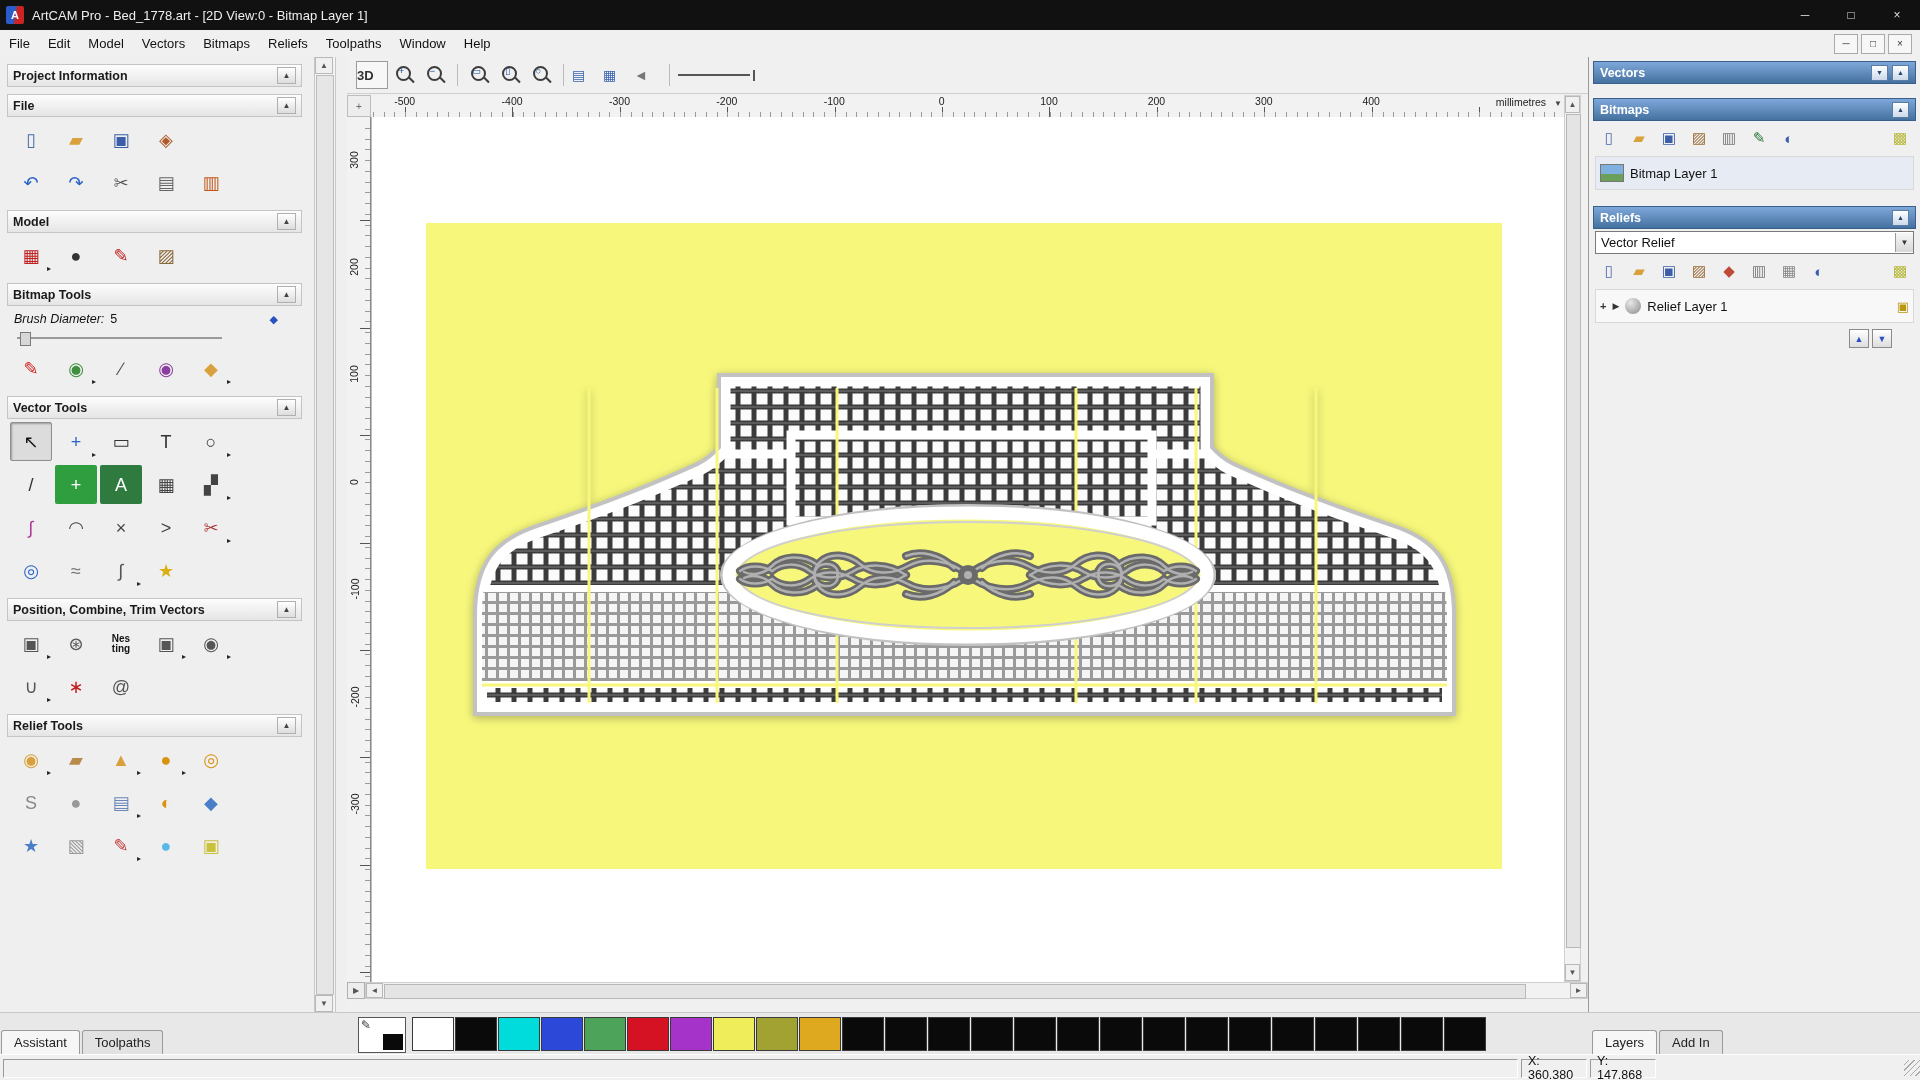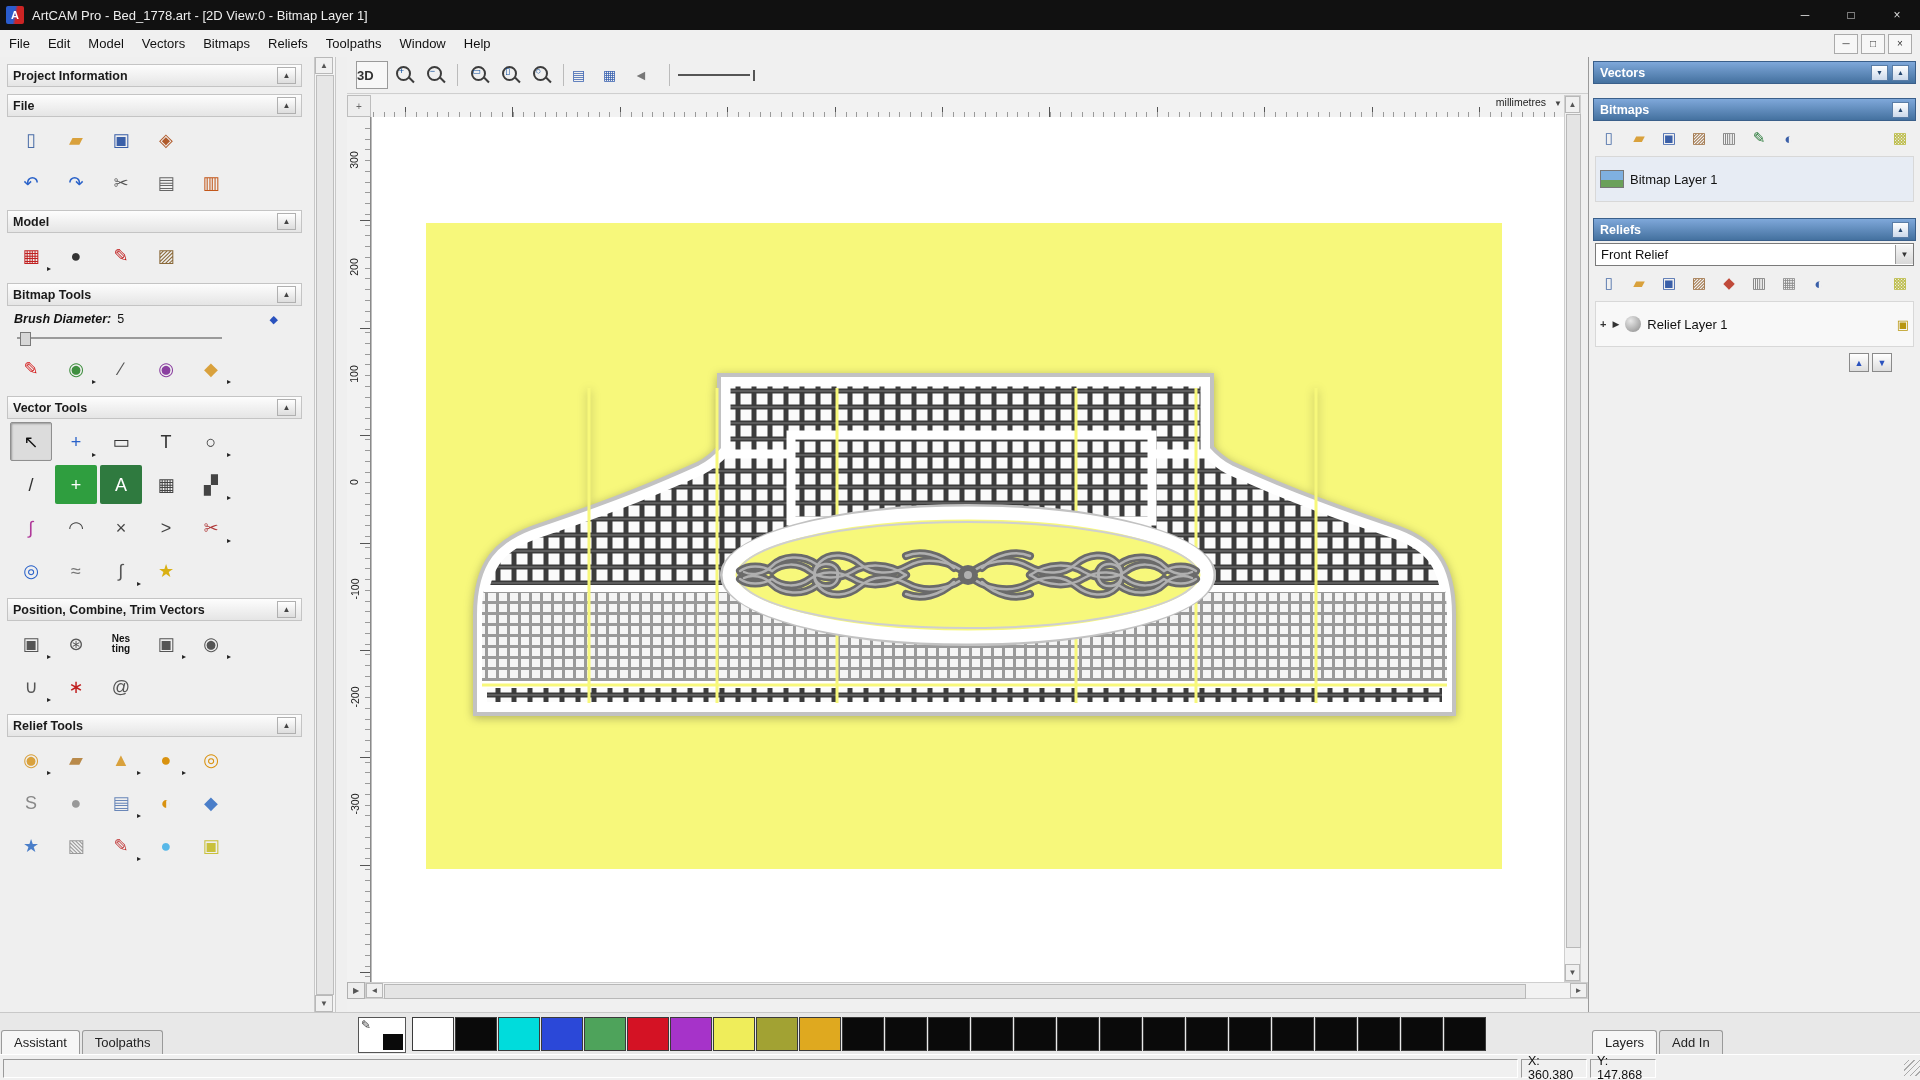--- a/index.html
+++ b/index.html
@@ -33,21 +33,21 @@
     color:#111;line-height:18px}
   .pib{font-weight:bold}
   .toolrow{display:flex;padding:3px 4px 1px 10px;gap:3px;flex-wrap:nowrap}
   .tool{width:40px;height:37px;display:flex;align-items:center;justify-content:center;
     position:relative;border:1px solid transparent;border-radius:2px;color:#333}
   .tool .tg{font-size:18px;line-height:18px}
   .tool .ta{position:absolute;right:0;bottom:1px;font-size:8px;color:#222}
   .tool.pressed{background:#dcdcdc;border:1px solid #8f8f8f;box-shadow:inset 1px 1px 2px rgba(0,0,0,.3)}
   .tool.nestxt .tg{font-size:10px;font-weight:bold;line-height:10px;white-space:pre-line;text-align:left}
   .brushrow{display:flex;align-items:center;padding:6px 14px 0 14px;font-size:12.5px;color:#111}
-  .brushlab{font-style:italic;font-weight:bold}
+  .brushlab{font-style:italic;font-weight:normal}
   .brushval{margin-left:6px}
   .bdiamond{margin-left:auto;margin-right:24px;color:#2a52be;font-size:11px}
   .slider{margin:6px 0 2px 17px;width:205px;height:12px;position:relative}
   .slider .track{position:absolute;left:0;right:0;top:5px;height:2px;background:#9a9a9a}
   .slider .handle{position:absolute;left:3px;top:0;width:9px;height:12px;background:#d7d7d7;
     border:1px solid #7a7a7a}
   
   #lp-scroll{position:absolute;right:11px;top:0;width:20px;height:955px;background:#f4f4f4;
     border-left:1px solid #c8c8c8;border-right:1px solid #c8c8c8}
   .sbarrow{position:absolute;left:0;width:18px;height:17px;background:#f0f0f0;border:1px solid #b8b8b8;
@@ -144,21 +144,21 @@
     align-items:center;padding:0 6px}
   .bluehead .hbtn{margin-left:4px;width:15px;height:14px;background:linear-gradient(#fff,#ccd9ea);
     border:1px solid #5a7da6;color:#23456e;font-size:7px;display:flex;align-items:center;justify-content:center}
   .bluehead .spacer{margin-left:auto}
   .minitoolrow{display:flex;align-items:center;padding:4px 6px 2px 6px;gap:2px}
   .minitool{width:26px;height:24px;display:flex;align-items:center;justify-content:center;
     border:1px solid transparent;color:#333;position:relative}
   .minitool .tg{font-size:15px}
   .minitool.pushR{margin-left:auto}
   .layerrow{display:flex;align-items:center;height:24px;margin:3px 6px 0 6px;background:#f8f8f8;
-    border:1px solid #d8d8d8;padding:10px 4px;gap:6px}
+    border:1px solid #d8d8d8;padding:4px 4px;gap:6px}
   .layerrow.selected{background:#e7ecf4}
   .thumbimg{width:22px;height:16px;border:1px solid #777;
     background:linear-gradient(#7fb0e0 55%,#6aa05a 55%)}
   .sphereimg{width:16px;height:16px;border-radius:50%;
     background:radial-gradient(circle at 35% 30%,#e8e8e8,#8a8a8a)}
   .expand{font-size:9px;color:#333}
   .plus{font-size:11px;color:#333;font-weight:bold}
   .rowicon{margin-left:auto;font-size:13px;color:#b8960f}
   .updown{display:flex;justify-content:flex-end;gap:3px;margin:6px 28px 0 0}
   .udbtn{width:18px;height:17px;border:1px solid #8a8a8a;background:linear-gradient(#fff,#ddd);
@@ -577,20 +577,33 @@
       <span class="cbtn line">
         <span class="tg"></span>
       </span>
     </div>
 
   <div id="corner">
       <span>+</span>
     </div>
 
   <div id="hruler">
+    <div id="hlabels">
+
+    <span>-500</span>
+        <span>-400</span>
+        <span>-300</span>
+        <span>-200</span>
+        <span>-100</span>
+        <span>0</span>
+        <span>100</span>
+        <span>200</span>
+        <span>300</span>
+        <span>400</span>
+      </div>
     <span id="mmunit">millimetres</span>
     <span id="mmdrop">▼</span>
   </div>
 
   <div id="vruler">
     <div id="vlabels">
 
     <span>
           <i>300</i>
         </span>
@@ -753,21 +766,21 @@
     <span class="thumbimg"></span>
     <span>Bitmap Layer 1</span>
   </div>
 
   <div class="bluehead" style="margin-top:16px">
     <span>Reliefs</span>
     <span class="spacer"></span>
     <span class="hbtn">▲</span>
   </div>
   <div class="combo">
-    <span class="cval">Front Relief</span>
+    <span class="cval">Vector Relief</span>
     <span class="cbtnn">▼</span>
   </div>
   <div class="minitoolrow">
 
   <span class="minitool" style="color: rgb(74, 109, 167);">
         <span class="tg">▯</span>
       </span>
       <span class="minitool" style="color: rgb(217, 161, 60);">
         <span class="tg">▰</span>
       </span>

